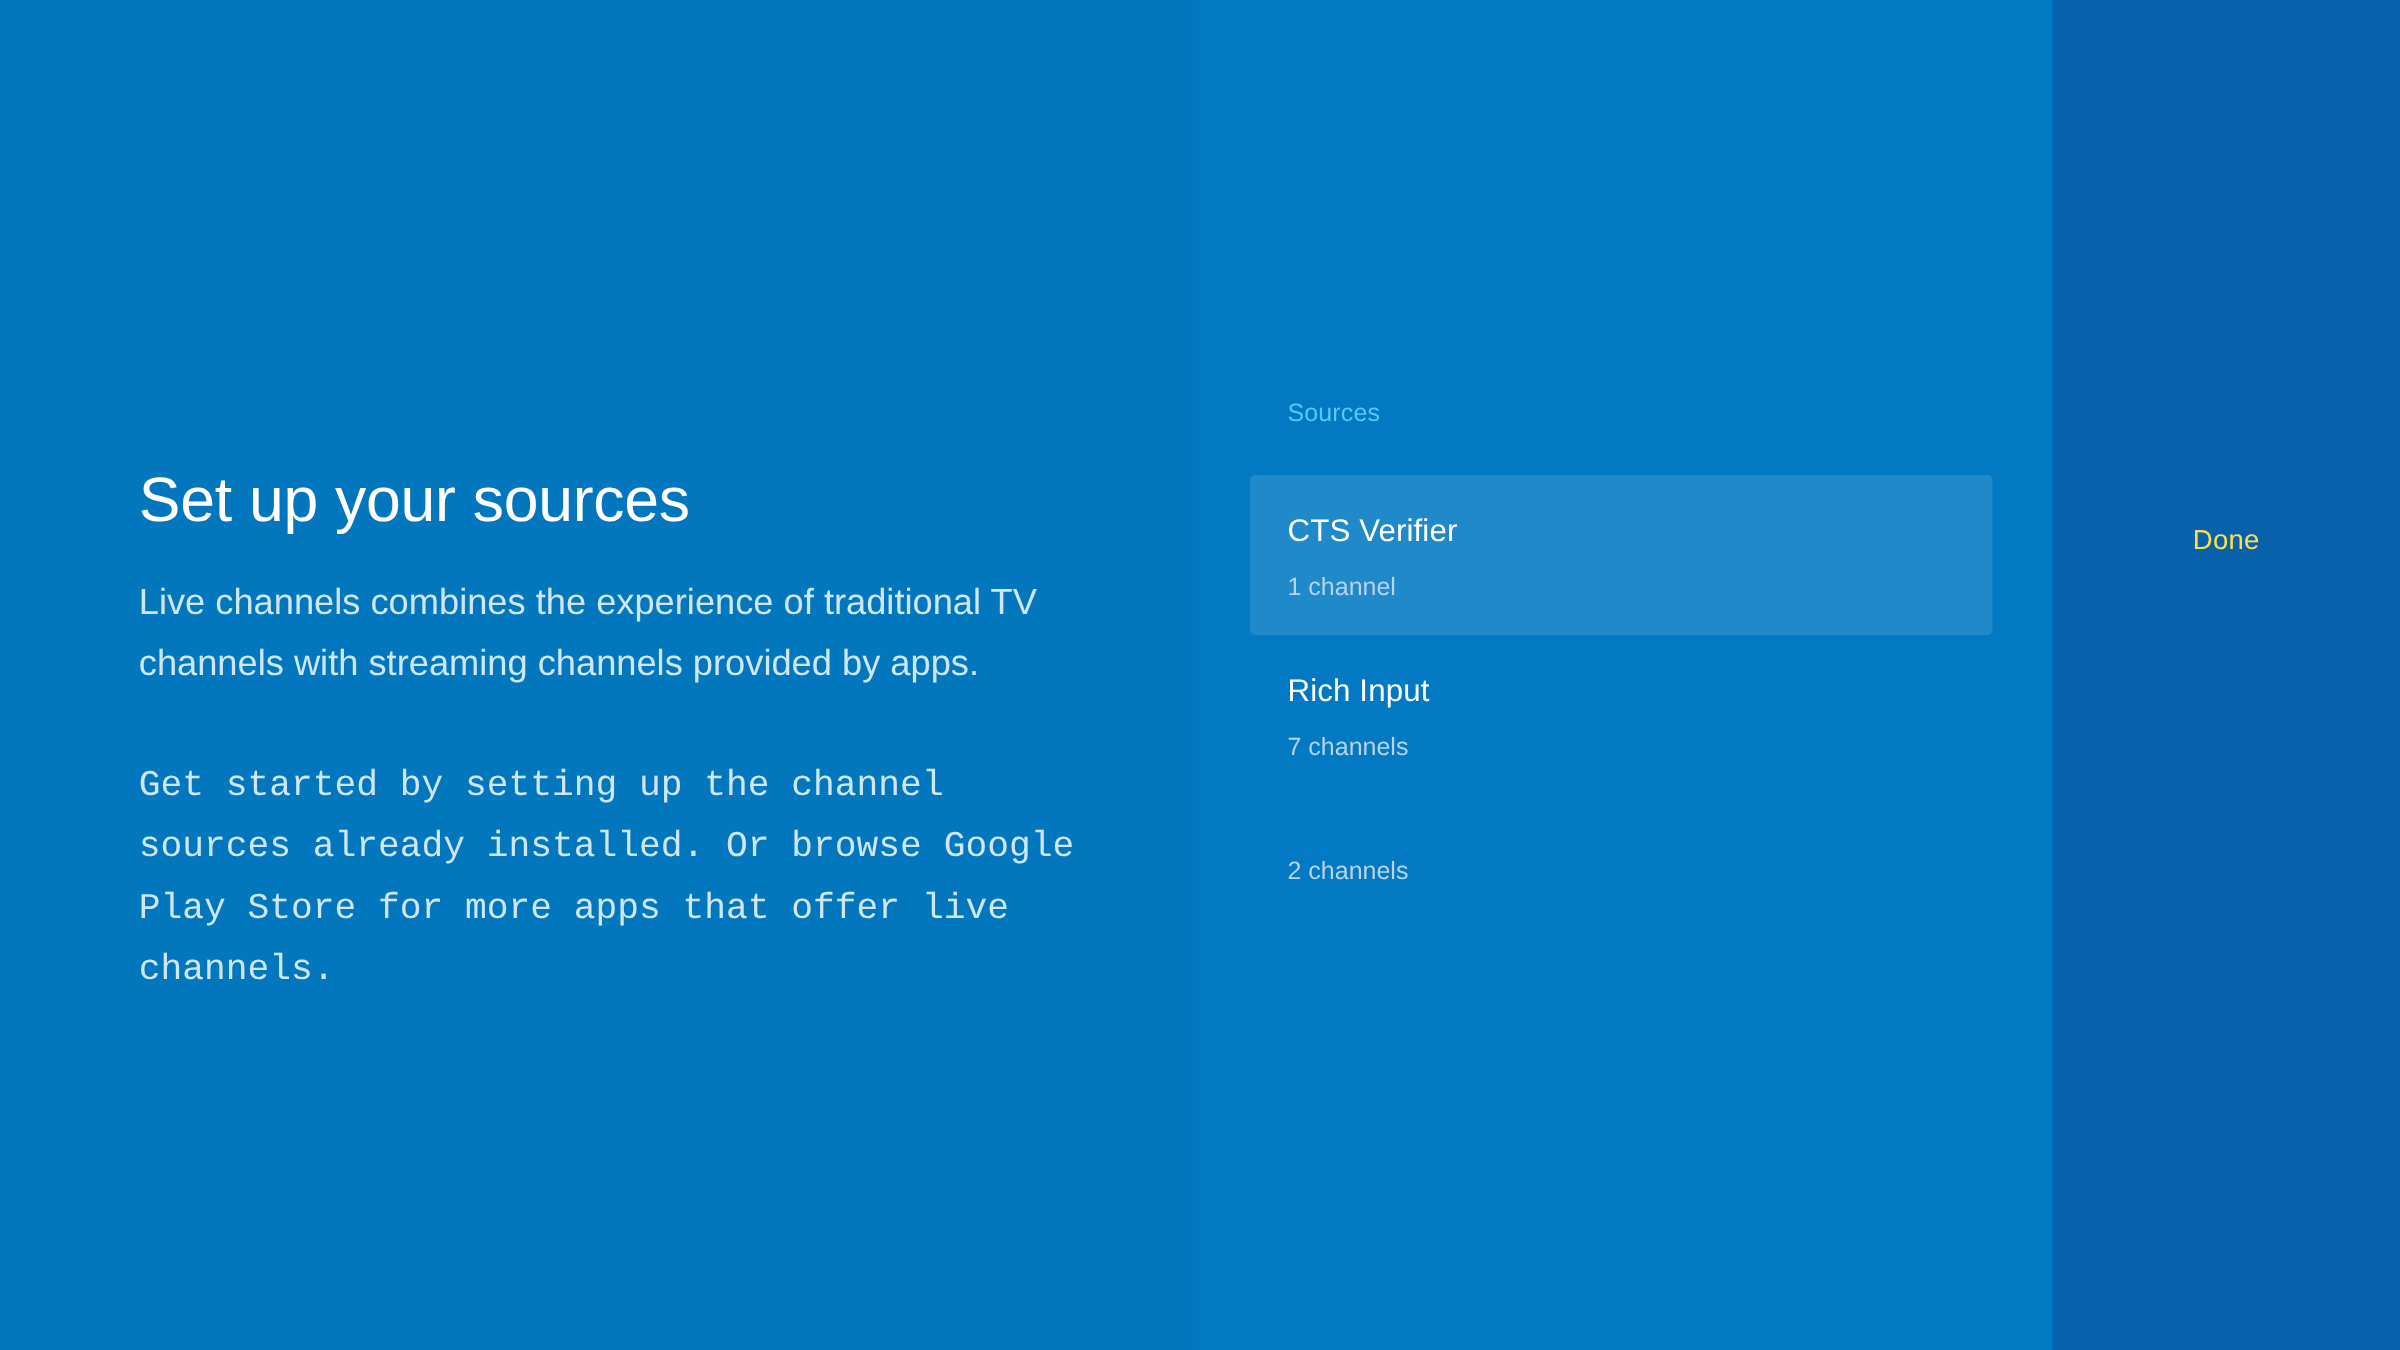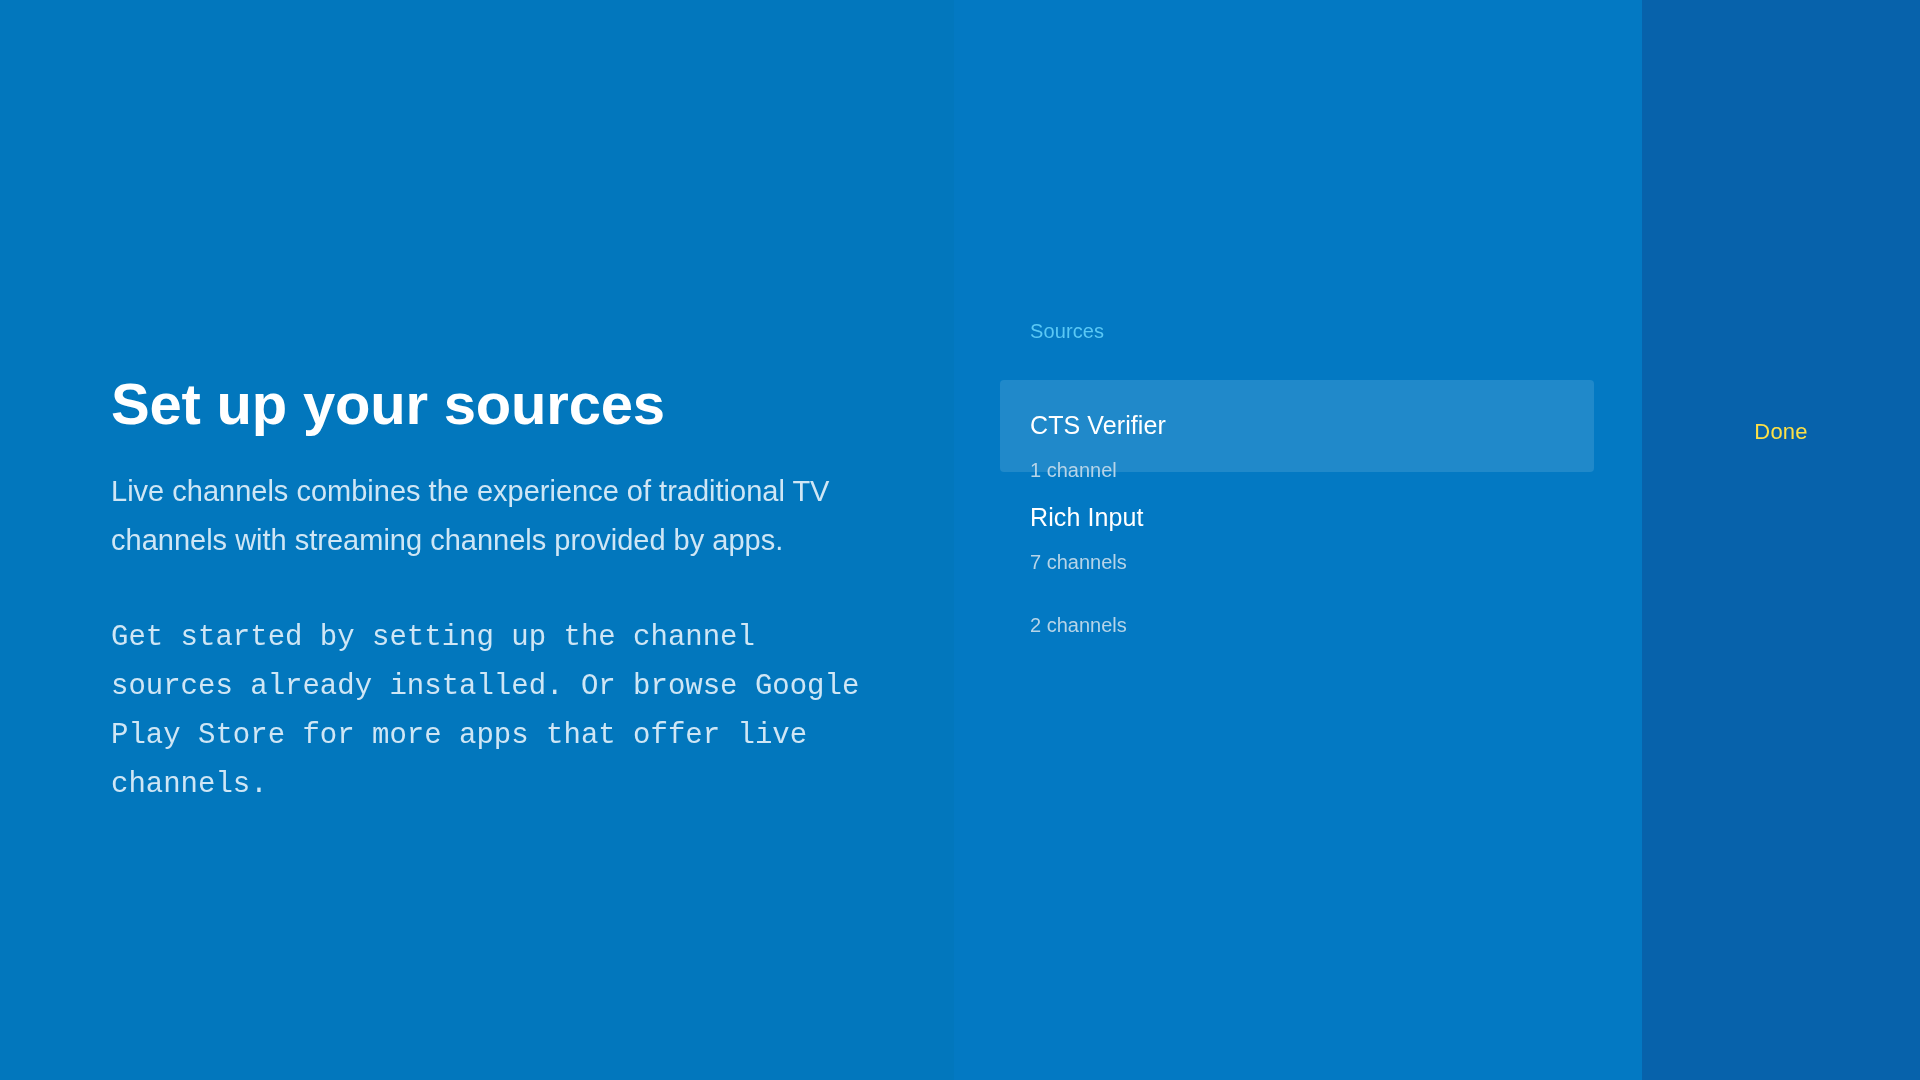--- a/index.html
+++ b/index.html
@@ -49,22 +49,22 @@
   }
 
   
   .intro {
     position: absolute;
     left: 111px;
     top: 372px;
     width: 790px;
   }
   .intro-title {
-    font-size: 58px;
-    font-weight: 700;
+    font-size: 50px;
+    font-weight: 400;
     color: #ffffff;
     line-height: 1.12;
     letter-spacing: -0.2px;
     margin: 0 0 30px 0;
     white-space: nowrap;
   }
   .intro-para {
     font-size: 29px;
     font-weight: 400;
     color: #cfe6f5;
@@ -89,21 +89,21 @@
   }
 
   .source-list {
     position: absolute;
     left: 1000px;
     top: 380px;
     width: 594px;
   }
   .source-item {
     position: relative;
-    height: 92px;
+    height: 128px;
     box-sizing: border-box;
     padding: 31px 0 0 30px;
     border-radius: 4px;
     background: transparent;
   }
   .source-item.selected {
     background: #2089ca;
   }
   .source-title {
     font-size: 25px;

